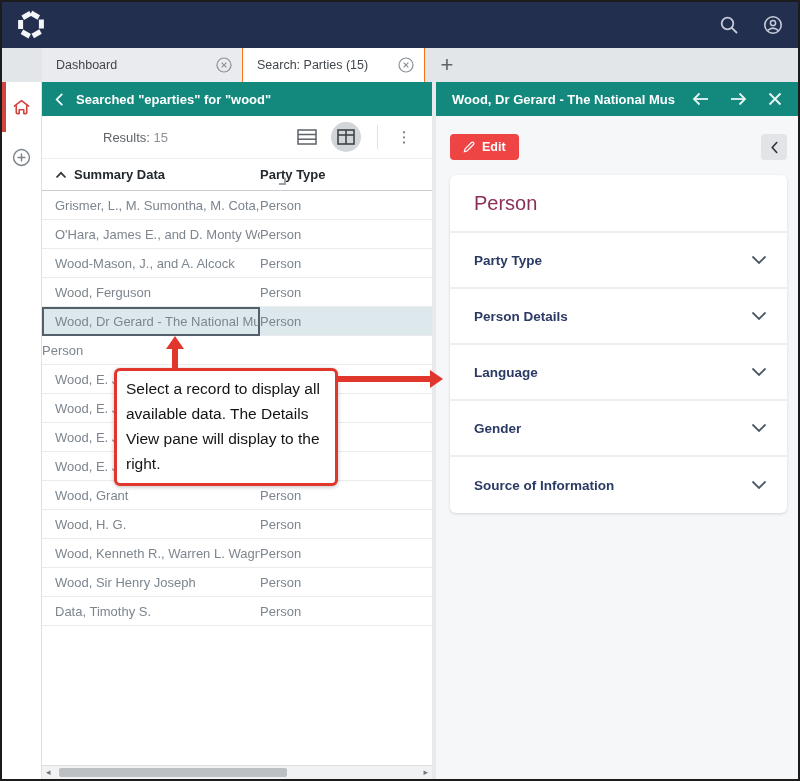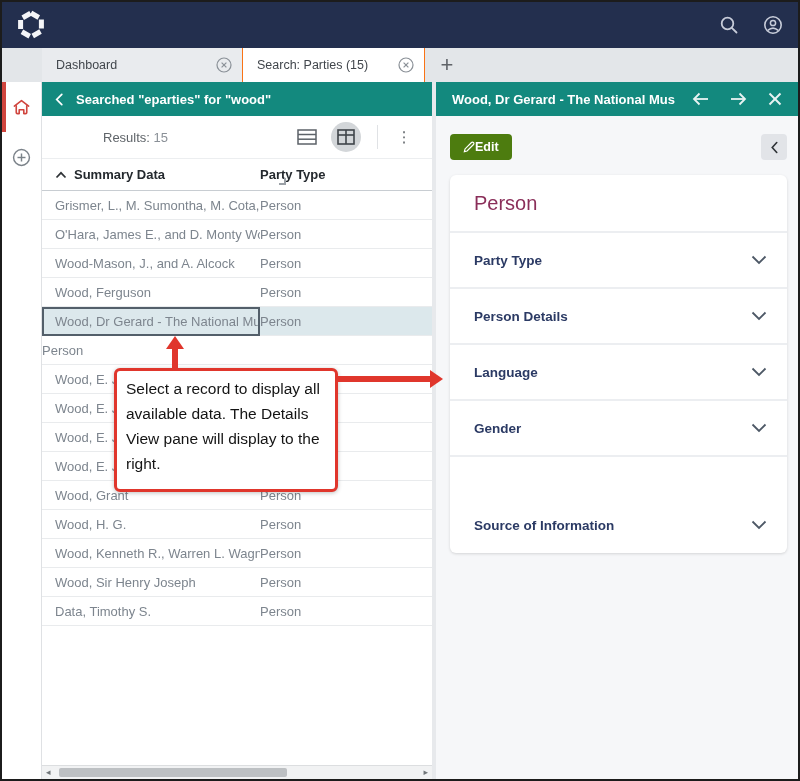--- a/index.html
+++ b/index.html
@@ -64,31 +64,31 @@
   .pane-gap { width:4px; background:#e7e9ec; flex:0 0 auto; }
 
   
   .right-panel { flex:1; background:#f6f7f9; display:flex; flex-direction:column; min-width:0; }
   .right-teal { height:34px; background:#13897E; color:#fff; display:flex; align-items:center; padding:0 12px 0 16px; font-size:13px; font-weight:bold; flex:0 0 auto; }
   .rt-title { flex:1; white-space:nowrap; overflow:hidden; }
   .rt-icon { width:22px; height:22px; margin-left:15px; cursor:pointer; flex:0 0 auto; }
 
   .right-body { flex:1; padding:18px 11px 0 14px; overflow:hidden; }
   .edit-row { display:flex; align-items:flex-start; justify-content:space-between; margin-bottom:15px; }
-  .edit-btn { background:#4d7c0f; color:#fff; border:none; border-radius:4px; font-size:12.5px; font-weight:bold; font-family:"Liberation Sans",sans-serif; padding:6px 13px; display:flex; align-items:center; gap:0; cursor:pointer; }
+  .edit-btn { background:#ef4444; color:#fff; border:none; border-radius:4px; font-size:12.5px; font-weight:bold; font-family:"Liberation Sans",sans-serif; padding:6px 13px; display:flex; align-items:center; gap:7px; cursor:pointer; }
   .collapse-btn { width:26px; height:26px; background:#e2e4e8; border:none; border-radius:4px; display:flex; align-items:center; justify-content:center; cursor:pointer; }
 
   .detail-card { background:#fff; border-radius:6px; margin-left:-10px; margin-left:0; box-shadow:0 1px 3px rgba(0,0,0,0.14); overflow:hidden; }
   .card-title { height:58px; display:flex; align-items:center; padding-left:24px; font-size:20px; color:#8A2E59; border-bottom:2px solid #eceef1; }
   .section { height:56px; display:flex; align-items:center; justify-content:space-between; padding:0 20px 0 24px; border-bottom:2px solid #eceef1; cursor:pointer; }
-  .section:last-child { border-bottom:none;margin-top:40px; }
+  .section:last-child { border-bottom:none; }
   .section-label { font-size:13.5px; font-weight:bold; color:#2B3A64; }
 
   
-  .callout { position:absolute; left:112px; top:366px; width:224px; background:#fff; border:3px solid #E0362C; border-radius:6px; padding:5px 9px 13px 9px; font-size:15.5px; line-height:25px; color:#141414; z-index:20; box-shadow:0 1px 4px rgba(0,0,0,0.25); }
+  .callout { position:absolute; left:112px; top:366px; width:224px; background:#fff; border:3px solid #E0362C; border-radius:6px; padding:5px 9px 7px 9px; font-size:15.5px; line-height:25px; color:#141414; z-index:20; box-shadow:0 1px 4px rgba(0,0,0,0.25); }
   .arrow-v-head { position:absolute; left:164px; top:334px; width:0; height:0; border-left:9px solid transparent; border-right:9px solid transparent; border-bottom:13px solid #E0362C; z-index:21; }
   .arrow-v-shaft { position:absolute; left:170px; top:346px; width:6px; height:21px; background:#E0362C; z-index:21; }
   .arrow-h-shaft { position:absolute; left:334px; top:374px; width:95px; height:6px; background:#E0362C; z-index:21; }
   .arrow-h-head { position:absolute; left:428px; top:368px; width:0; height:0; border-top:9px solid transparent; border-bottom:9px solid transparent; border-left:13px solid #E0362C; z-index:21; }
 
   svg { display:block; }
 </style>
 </head>
 <body>
 

